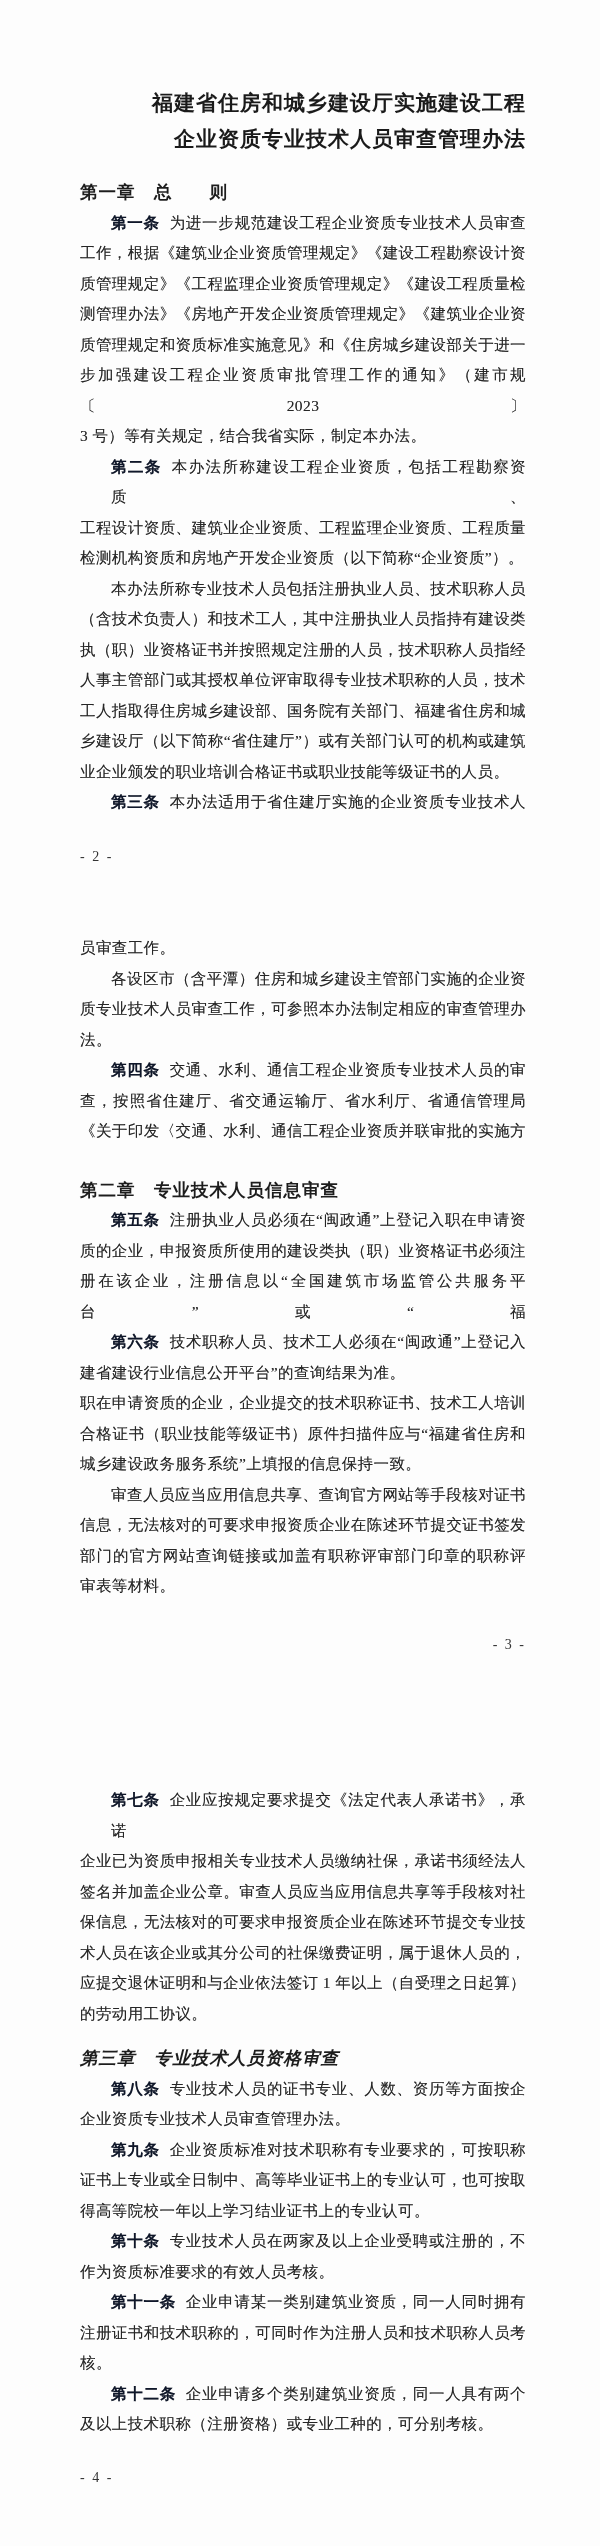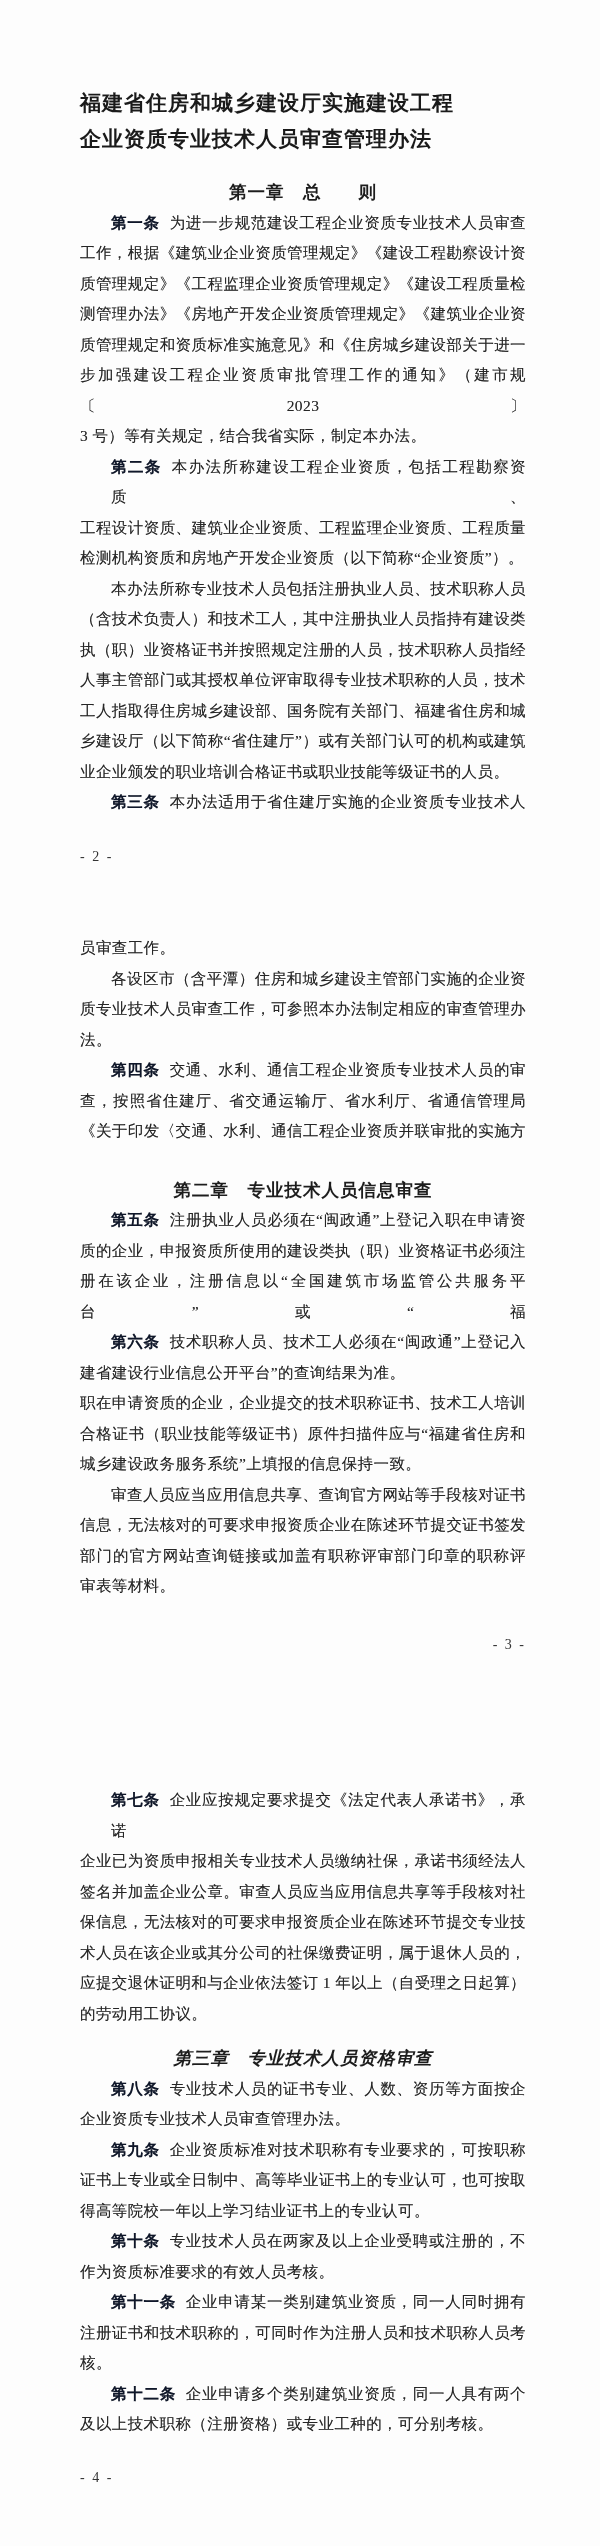--- a/index.html
+++ b/index.html
@@ -19,30 +19,30 @@
     background:#fdfdfd;
   }
   .pg2{height:870px;padding-top:85px;}
   .pg3{height:850px;padding-top:63px;}
   .pg4{height:826px;padding-top:65px;}
 
   .ttl{
     font-size:21px;
     line-height:36px;
     font-weight:700;
-    text-align:left;
+    text-align:right;
     color:#1a1a1a;
     letter-spacing:1px;
     font-family:"Liberation Serif","DejaVu Serif",serif;
   }
   .ch{
     font-size:17.5px;
     line-height:30.5px;
     font-weight:700;
-    text-align:center;
+    text-align:left;
     color:#1d1d1d;
     font-family:"Liberation Sans","DejaVu Sans",sans-serif;
     letter-spacing:1px;
   }
   .ch1{margin-top:20px;}
   .ch2{margin-top:28px;}
   .ch3{margin-top:14px;font-style:italic;}
 
   .bl{
     font-size:15.5px;

